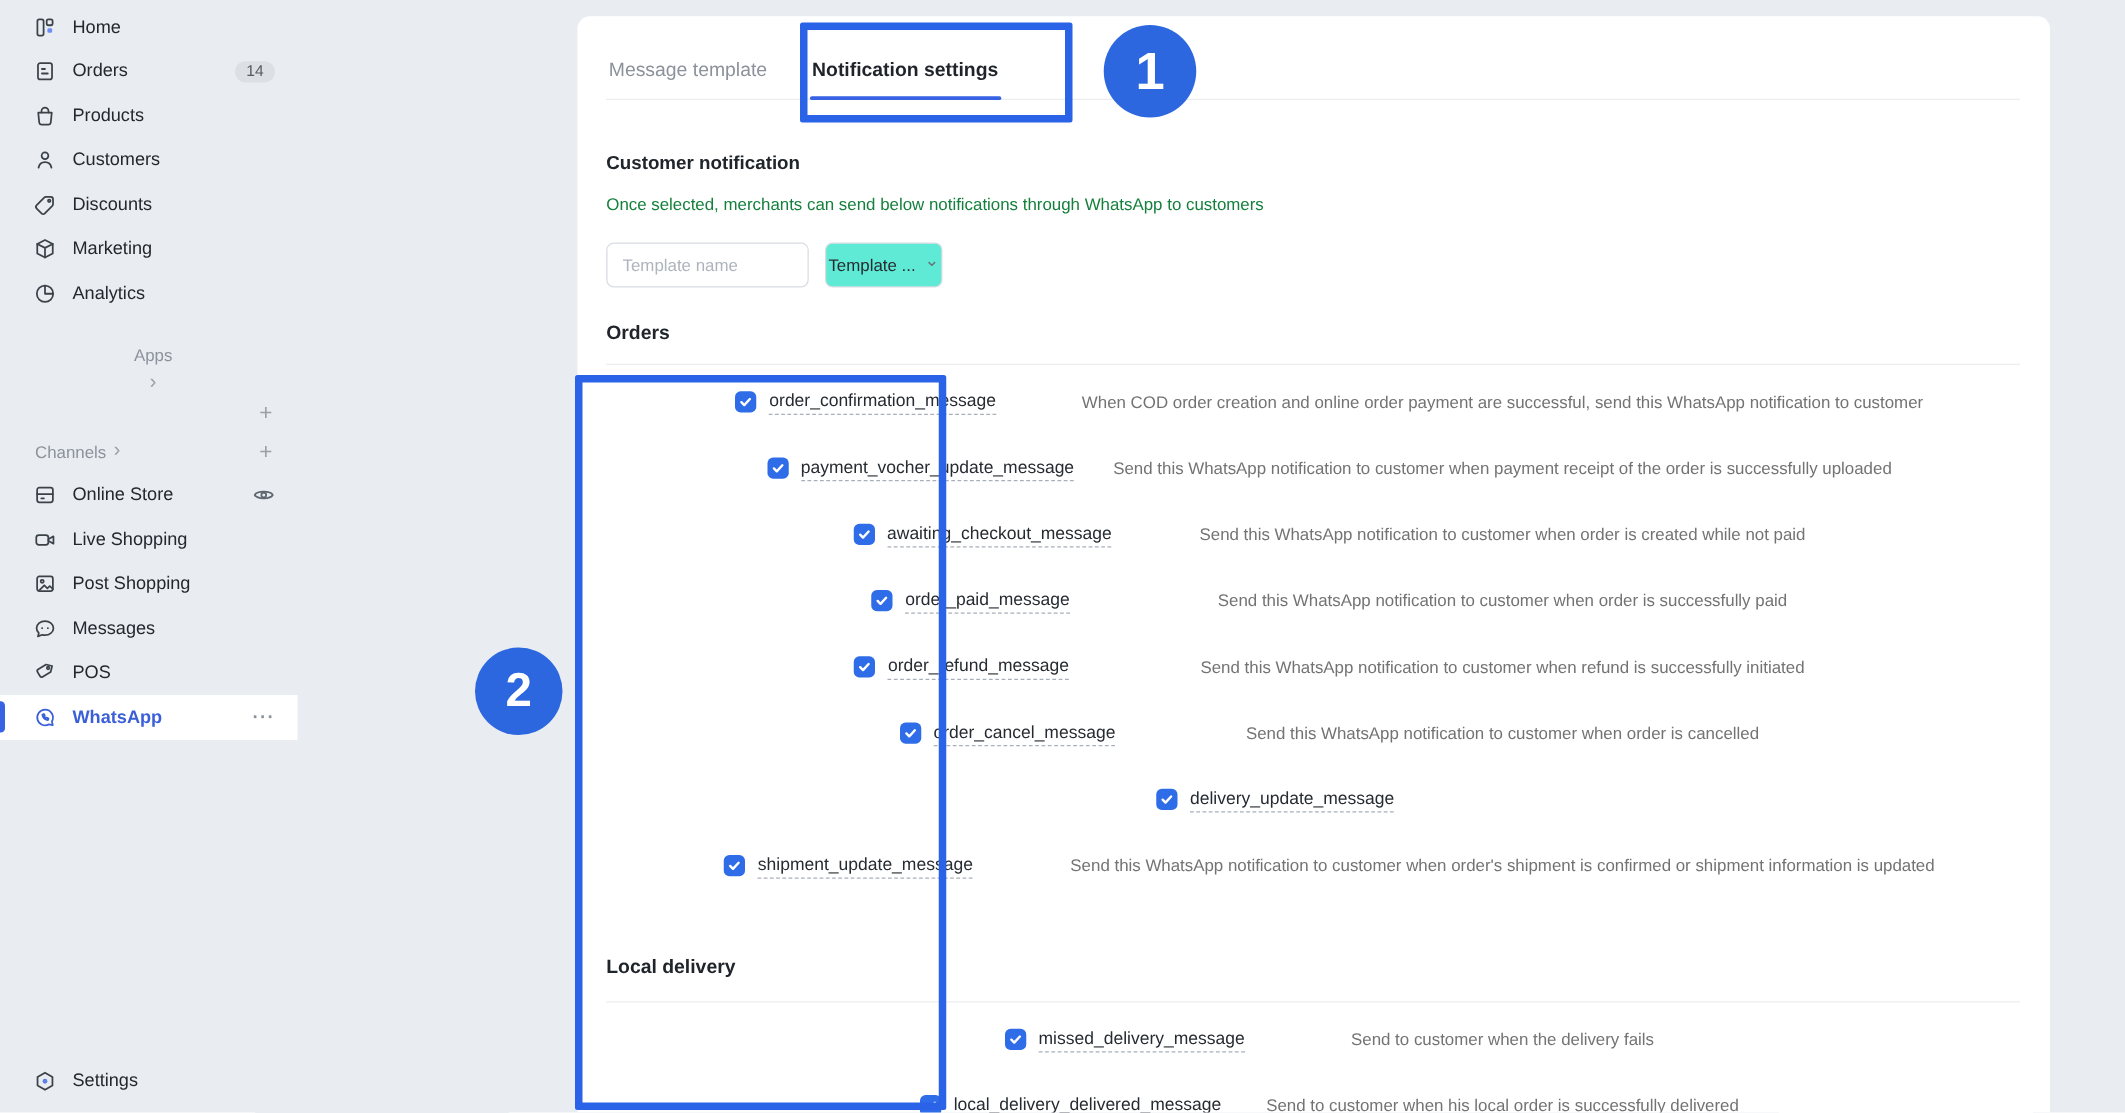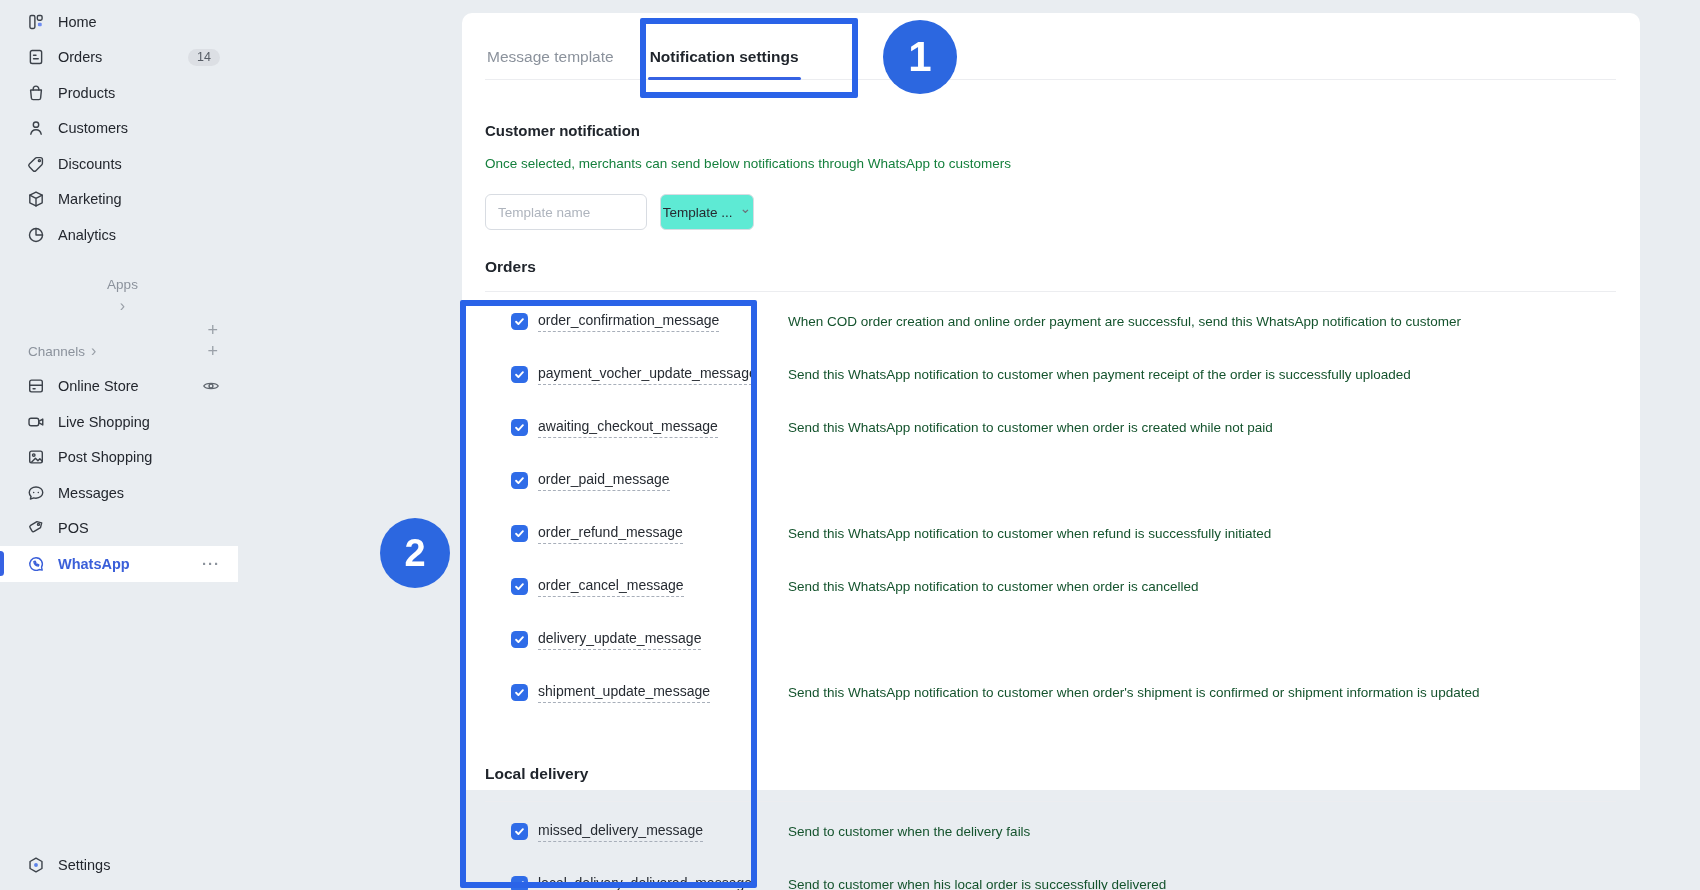--- a/index.html
+++ b/index.html
@@ -24,25 +24,25 @@
   .srow.active { background:#ffffff; color:#3a5fd9; font-weight:600; }
   .srow.active .ic { color:#3a5fd9; }
   .srow.active .trail { color:#8b929c; }
   .srow.active::before { content:""; position:absolute; left:-3px; top:5px; width:7px; height:25px;
            border-radius:5px; background:#3662e3; }
   .grow { height:35px; display:flex; align-items:center; padding:0 20px 0 27px;
           color:#8b929c; font-size:13.5px; gap:6px; cursor:pointer; }
   .grow .chev { font-size:16px; line-height:1; color:#9aa0a8; }
   .grow .plus { margin-left:auto; color:#9aa0a8; font-size:18px; font-weight:400; }
   .grow.apps { margin-top:24px;flex-direction:column; }
-  .grow.channels { margin-top:22px;padding-left:28px; }
+  .grow.channels { margin-top:32px;padding-left:28px; }
   .settings-row { position:absolute; bottom:7px; left:0; width:100%; }
 
   
-  .card { position:absolute; left:462px; top:13px; width:1178px; height:777px; background:#fff;
+  .card { position:absolute; left:462px; top:13px; width:1178px; height:877px; background:#fff;
           border-radius:10px 10px 0 0; padding:0 24px 0 23px; }
   .tabs { display:flex; gap:32px; padding-top:22px; height:66px; align-items:center; }
   .tab { font-size:15.5px; color:#8b929c; cursor:pointer; position:relative; height:44px;
          display:flex; align-items:center; padding:0 2px; }
   .tab.active { color:#1f242b; font-weight:600; }
   .tab.active::after { content:""; position:absolute; left:0; right:0; bottom:-1px; height:3px;
          background:#3662e3; border-radius:2px; }
   .tabbar-divider { height:1px; background:#ecedf0; }
 
   .cn-title { margin-top:41px; font-size:15px; font-weight:700; color:#20252c; line-height:20px; }
@@ -55,29 +55,29 @@
          display:flex; align-items:center; justify-content:center; gap:7px; font-size:13.5px;
          color:#262b31; cursor:pointer; }
   .tfilter .chev-down { color:#6b727b; font-size:14px; line-height:0.4; transform:translateY(-3px); }
 
   .sec-title { font-size:15.5px; font-weight:700; color:#20252c; line-height:20px; }
   .sec-title.orders { margin-top:27px; }
   .sec-title.local { margin-top:45px; }
   .sec-divider { height:1px; background:#ecedf0; margin-top:14px; }
   .sec-divider.local-div { margin-top:17px; }
   .nlist { margin-top:3px; }
-  .nrow { height:53px; display:flex; align-items:center; padding-left:26px; }
+  .nrow { height:53px; display:flex; align-items:center; padding-left:26px;justify-content:center; }
   .cb { width:17px; height:17px; border-radius:4.5px; background:#2f6ce8; margin-right:10px;
         flex:none; display:flex; align-items:center; justify-content:center; cursor:pointer; }
   .cb svg { width:11px; height:11px; fill:none; stroke:#fff; stroke-width:2.1;
         stroke-linecap:round; stroke-linejoin:round; }
   .nm-wrap { width:250px; flex:none; }
   .nm { display:inline-block; font-size:14px; color:#262b32; border-bottom:1px dashed #a8afba;
         padding-bottom:3px; cursor:pointer; }
-  .ndesc { font-size:13.5px; color:#14532d; }
+  .ndesc { font-size:13.5px; color:#737373; }
 
   
   .anno { position:absolute; z-index:50; pointer-events:none; }
   .anno-box1 { left:640px; top:18px; width:218px; height:80px; border:6px solid #2a63e8; border-radius:2px; }
   .anno-box2 { left:460px; top:300px; width:297px; height:588px; border:6px solid #2a63e8; border-radius:2px; }
   .anno-circle { background:#2c67e0; border-radius:50%; display:flex; align-items:center;
         justify-content:center; color:#fff; font-weight:700; }
   .anno-c1 { left:883px; top:20px; width:74px; height:74px; font-size:42px; }
   .anno-c2 { left:380px; top:518px; width:70px; height:70px; font-size:38px; }
 </style>
@@ -318,20 +318,21 @@
         <span class="ndesc">Send this WhatsApp notification to customer when order is created while not paid</span>
       </div>
 
       <div class="nrow">
         <span class="cb">
           <svg viewBox="0 0 12 12">
             <path d="M2.3 6.3l2.5 2.5 4.9-5.3"></path>
           </svg>
         </span>
         <span class="nm-wrap"><span class="nm">order_paid_message</span></span>
+        <span class="ndesc">Send this WhatsApp notification to customer when order is successfully paid</span>
       </div>
 
       <div class="nrow">
         <span class="cb">
           <svg viewBox="0 0 12 12">
             <path d="M2.3 6.3l2.5 2.5 4.9-5.3"></path>
           </svg>
         </span>
         <span class="nm-wrap"><span class="nm">order_refund_message</span></span>
         <span class="ndesc">Send this WhatsApp notification to customer when refund is successfully initiated</span>

